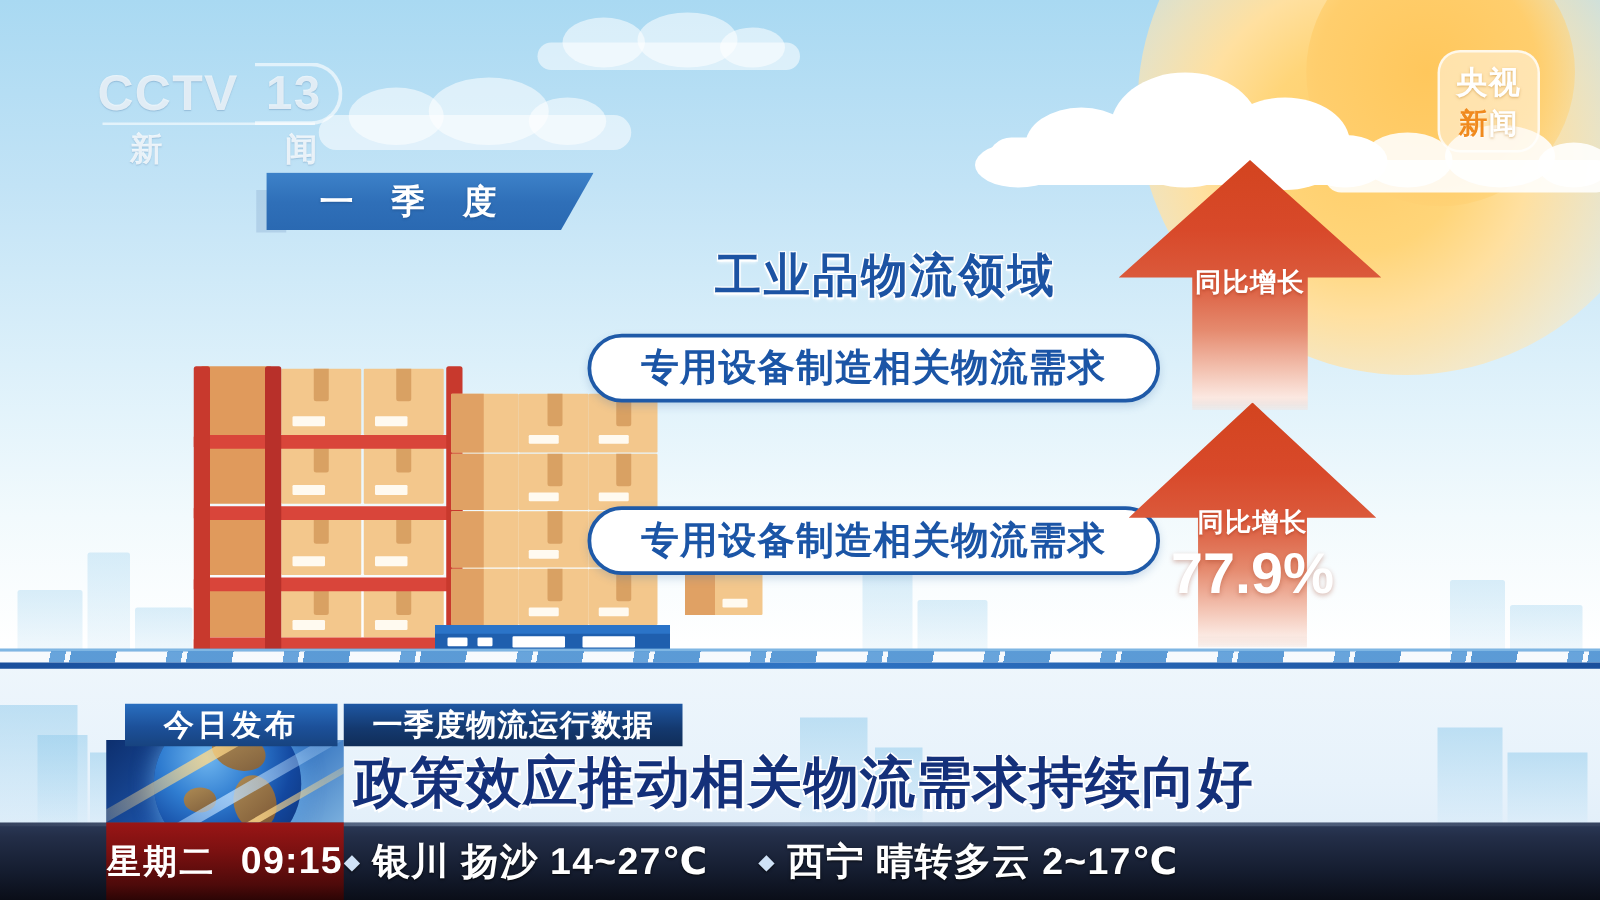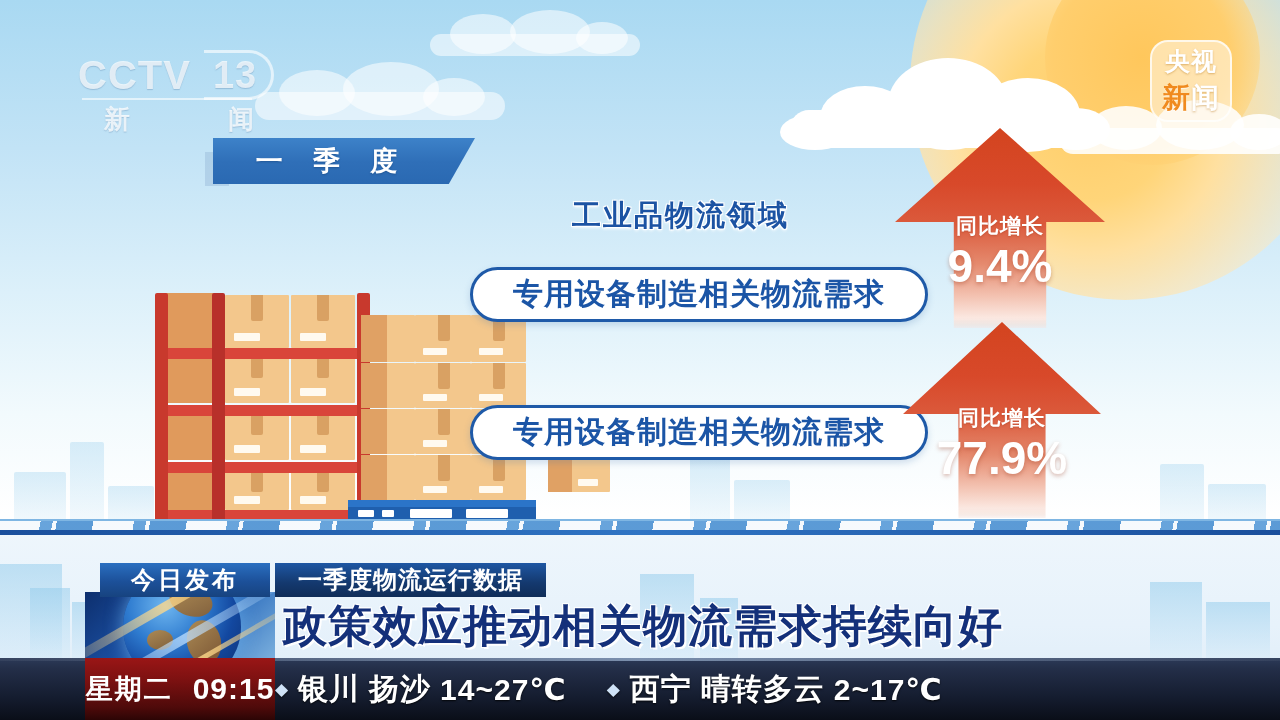--- a/index.html
+++ b/index.html
@@ -121,21 +121,21 @@
     text-shadow:0 1px 2px rgba(20,60,110,.45);
   }
   .q1-tab-shadow {
     position:absolute; left:205px; top:152px; width:24px; height:34px;
     background:rgba(150,185,215,.45);
   }
 
   
   .sect-title {
     position:absolute; left:572px; top:196px;
-    font-size:29px; font-weight:bold; letter-spacing:2px;
+    font-size:37px; font-weight:bold; letter-spacing:2px;
     color:#1c53a3;
     text-shadow:1px 1px 0 #fff, -1px 1px 0 #fff, 1px -1px 0 #fff, -1px -1px 0 #fff, 0 2px 3px rgba(255,255,255,.9);
   }
 
   
   .pill {
     position:absolute; height:55px;
     background:#ffffff;
     border:3px solid #1f5aa8;
     border-radius:30px;
@@ -207,21 +207,21 @@
   .yangshi {
     position:absolute; right:48px; top:40px; width:82px; height:82px;
     border-radius:18px;
     background:rgba(255,248,235,.55);
     border:2px solid rgba(255,255,255,.75);
     display:flex; flex-direction:column; align-items:center; justify-content:center;
     gap:1px;
   }
   .yangshi .l1 { font-size:25px; font-weight:bold; color:#fff;
     text-shadow:0 1px 2px rgba(190,130,40,.5); letter-spacing:1px; }
-  .yangshi .l2 { font-size:28px; font-weight:bold; letter-spacing:1px; }
+  .yangshi .l2 { font-size:23px; font-weight:bold; letter-spacing:1px; }
   .yangshi .l2 .y { color:#f08a1e; text-shadow:0 1px 1px rgba(255,255,255,.8); }
   .yangshi .l2 .w { color:#fff; text-shadow:0 1px 2px rgba(190,130,40,.5); }
 
   
   .lower { position:absolute; left:0; top:530px; width:1280px; height:190px; }
   .lower-bg {
     position:absolute; inset:0;
     background:linear-gradient(180deg,#eef6fc 0%,#e7f2fb 50%,#dbeaf7 100%);
   }
   .lower-city { position:absolute; left:0; top:0; width:1280px; height:130px; overflow:hidden; }
@@ -500,21 +500,20 @@
     <span>专用设备制造相关物流需求</span>
   </div>
   <div class="pill p-b">
     <span>专用设备制造相关物流需求</span>
   </div>
 
   <div class="arrow a1">
     <div class="shape"></div>
     <div class="cap">
       <div class="lbl">同比增长</div>
-      <div class="val">9.4%</div>
     </div>
   </div>
   <div class="arrow a2">
     <div class="shape"></div>
     <div class="cap">
       <div class="lbl">同比增长</div>
       <div class="val">77.9%</div>
     </div>
   </div>
 

